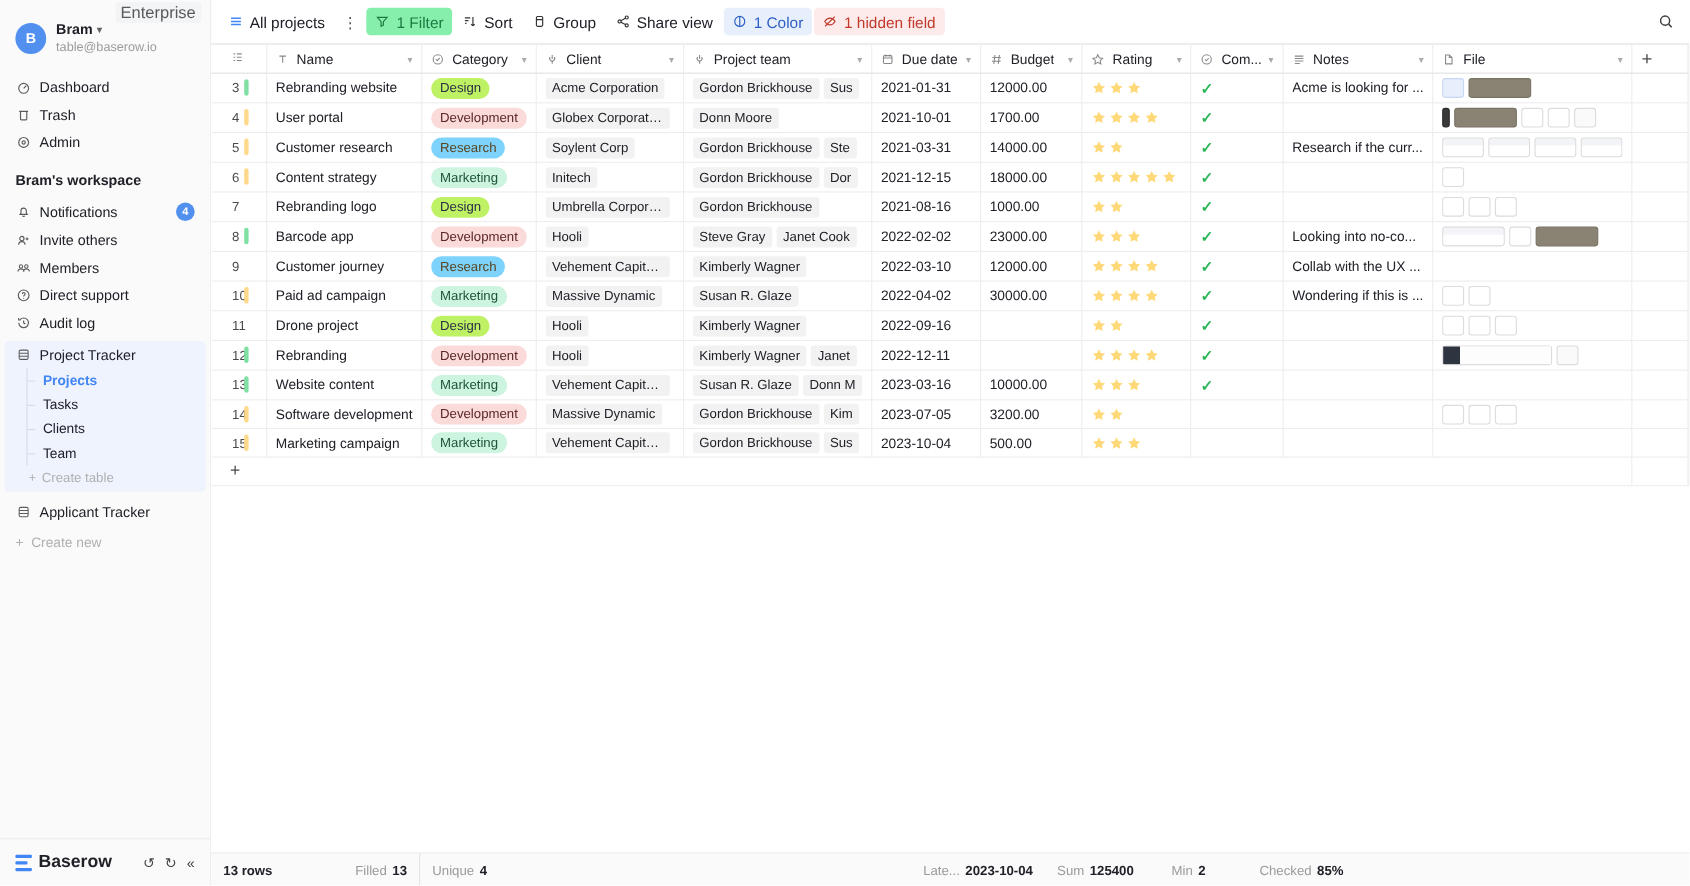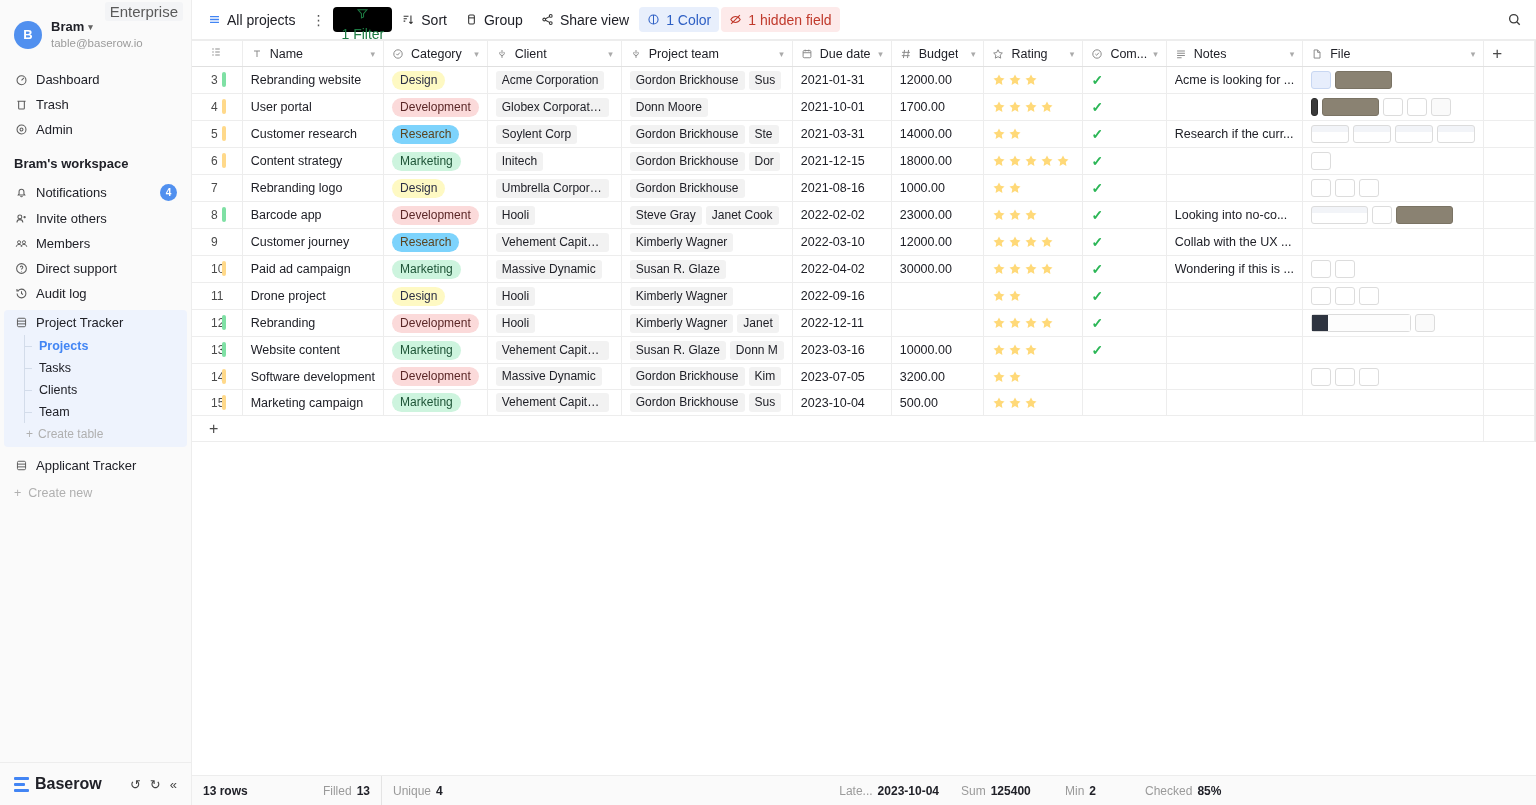--- a/index.html
+++ b/index.html
@@ -100,21 +100,21 @@
     gap: 2px; padding: 0 10px 0 8px;
     border-bottom: 1px solid #ededed; flex: 0 0 40px;
   }
   .tb-btn {
     display: flex; align-items: center; gap: 6px;
     height: 25px; padding: 0 8px; border-radius: 4px;
     font-size: 14px; color: #202128; cursor: pointer; white-space: nowrap;
   }
   .tb-btn.view-name { font-weight: 400; }
   .tb-btn svg { width: 13px; height: 13px; flex: 0 0 13px; }
-  .tb-btn.filter { background: #000000; color: #1c7a42; flex-direction: column; }
+  .tb-btn.filter { background: #86efac; color: #1c7a42; }
   .tb-btn.filter svg { stroke: #1c7a42; }
   .tb-btn.color { background: #e8effc; color: #2d5fc4; }
   .tb-btn.color svg { stroke: #2d5fc4; }
   .tb-btn.hidden-field { background: #fdeaea; color: #c0392b; }
   .tb-btn.hidden-field svg { stroke: #c0392b; }
   .tb-dots { padding: 0 6px; color: #555; cursor: pointer; font-size: 14px; letter-spacing: 0; }
   .tb-spacer { flex: 1 1 auto; }
   .search-btn { cursor: pointer; color: #3c3c3c; display: flex; padding: 4px; }
 
   
@@ -170,21 +170,21 @@
   th.col-client { width: 127px; }
   th.col-team { width: 137px; }
   th.col-due { width: 101px; }
   th.col-budget { width: 101px; }
   th.col-rating { width: 104px; }
   th.col-com { width: 77px; }
   th.col-notes { width: 100px; }
   th.col-file { width: 115px; }
 
   .tag { display: inline-block; border-radius: 10px; padding: 2px 8px; font-size: 12px; line-height: 15px; }
-  .tag-design { background: #fef9c3; color: #2b2e45; }
+  .tag-design { background: #bef264; color: #2b2e45; }
   .tag-development { background: #fbdada; color: #5a2626; }
   .tag-research { background: #7dd3fc; color: #5a4320; }
   .tag-marketing { background: #cdf4de; color: #1d5336; }
 
   .chip {
     display: inline-block; background: #f2f2f2; border-radius: 3px;
     padding: 2px 6px; font-size: 12px; line-height: 15px;
     margin-right: 4px; color: #202128; white-space: nowrap;
   }
   .team-cell { display: flex; align-items: center; gap: 4px; overflow: hidden; height: 100%; }

